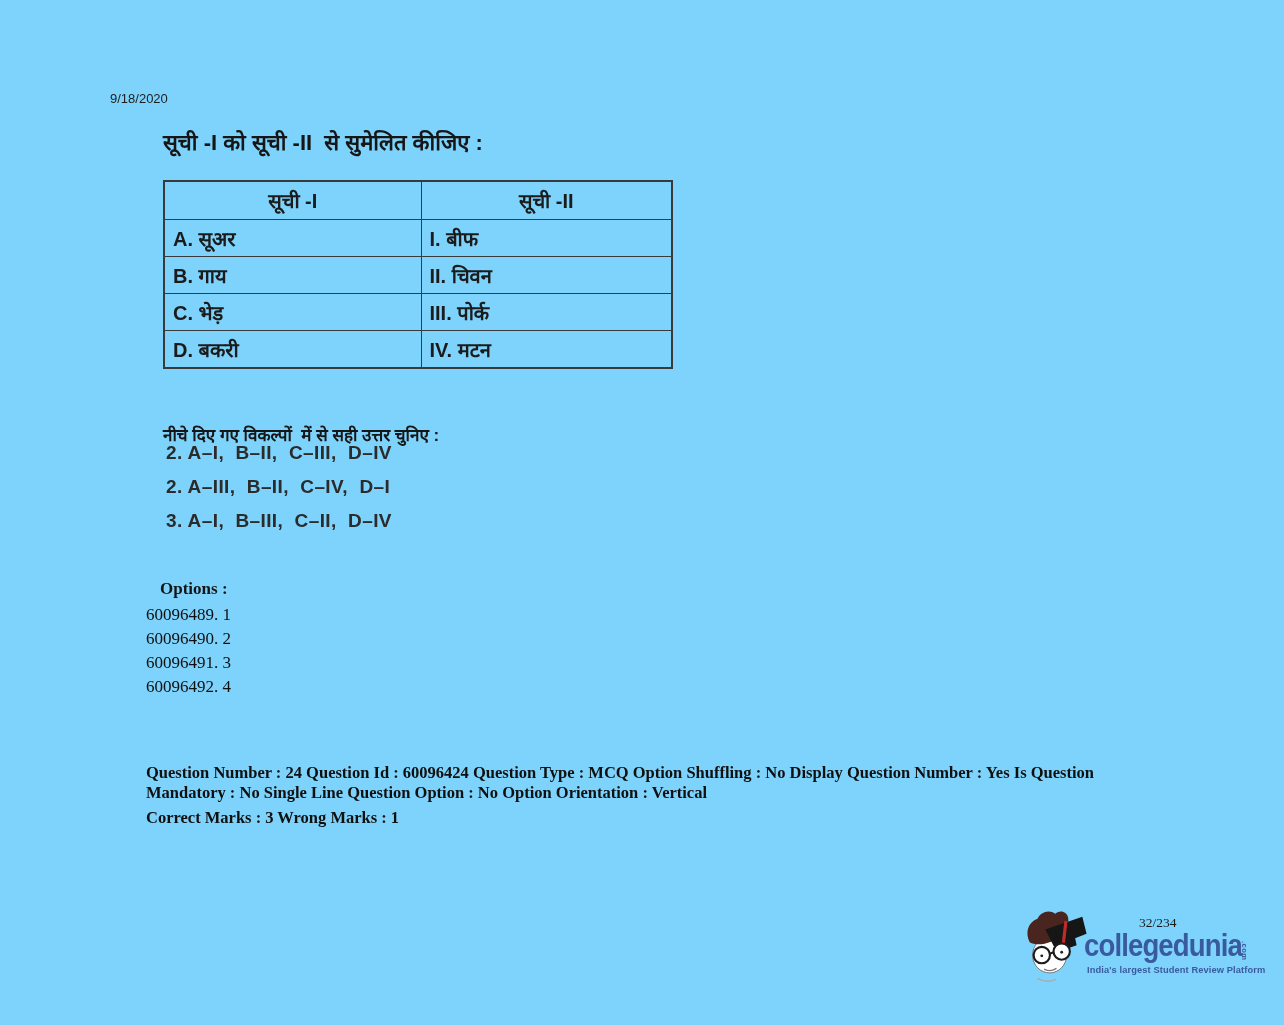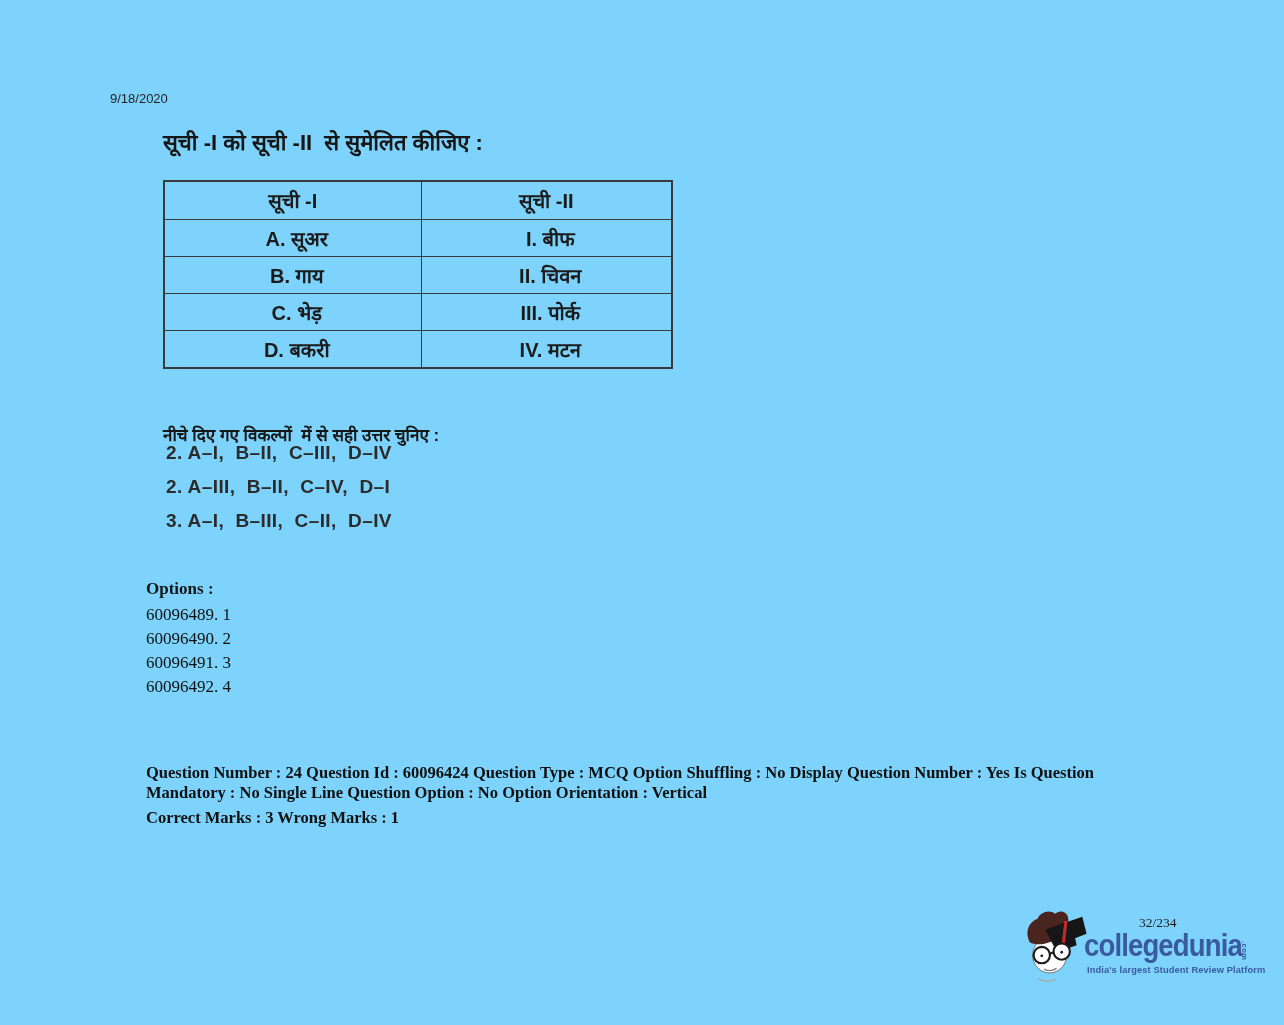--- a/index.html
+++ b/index.html
@@ -14,34 +14,34 @@
 
   .match-table{
     position:absolute;left:163px;top:180px;width:508px;
     border-collapse:collapse;border:2px solid #3a3a3a;table-layout:fixed;
   }
   .match-table th,.match-table td{
     border:1px solid #3a3a3a;font-size:20px;font-weight:bold;color:#1b1b1b;
     font-family:"Liberation Sans",sans-serif;
   }
   .match-table th{height:35px;text-align:center;font-weight:bold;}
-  .match-table td{height:36px;text-align:center;padding:0 0 0 8px;}
+  .match-table td{height:36px;text-align:left;padding:0 0 0 8px;}
   .match-table col.c1{width:257px;}
   .match-table col.c2{width:251px;}
 
   .instruction{position:absolute;left:163px;top:380px;font-size:17px;margin-top:43px;}
 
   .choices{position:absolute;left:166px;top:436px;}
   .choice{
     font-size:19px;font-weight:bold;color:#2b2b2b;height:34px;line-height:34px;
     white-space:pre;letter-spacing:0.4px;
   }
 
   .serif{font-family:"Liberation Serif",serif;}
-  .options-label{position:absolute;left:146px;top:579px;font-size:17px;font-weight:bold;}
+  .options-label{position:absolute;left:160px;top:579px;font-size:17px;font-weight:bold;}
   .option-lines{position:absolute;left:146px;top:603px;}
   .option-line{font-size:17px;height:24px;line-height:24px;color:#101010;}
 
   .metadata{
     position:absolute;left:146px;top:727px;width:1005px;
     font-size:16.5px;font-weight:bold;line-height:20px;color:#101010;margin-top:36px;
   }
   .metadata .line2{margin-top:5px;}
 
   .page-indicator{position:absolute;left:1139px;top:915px;font-size:13.5px;color:#1a1a1a;font-family:"Liberation Serif",serif;}

